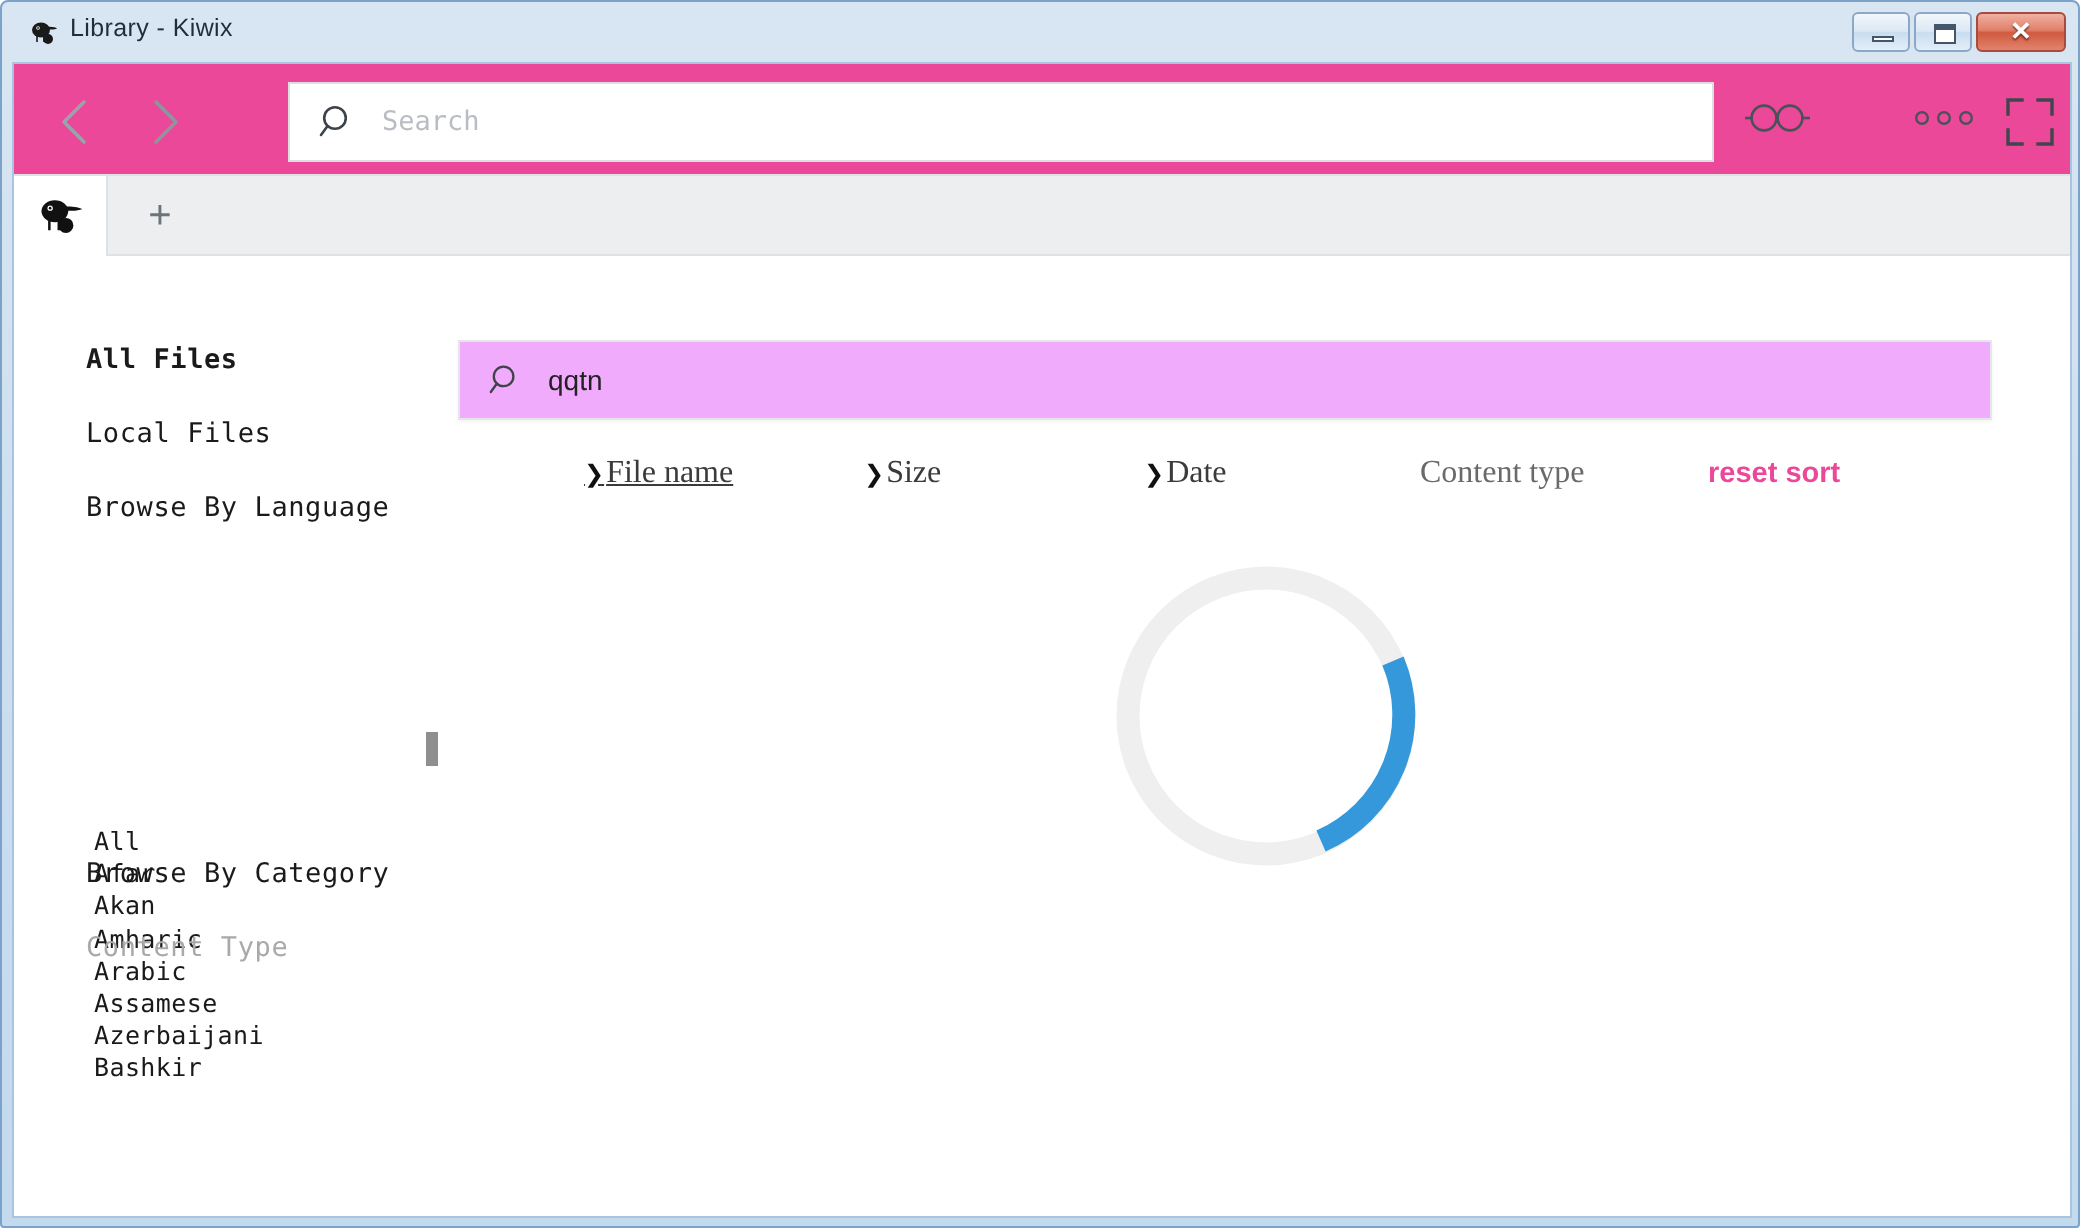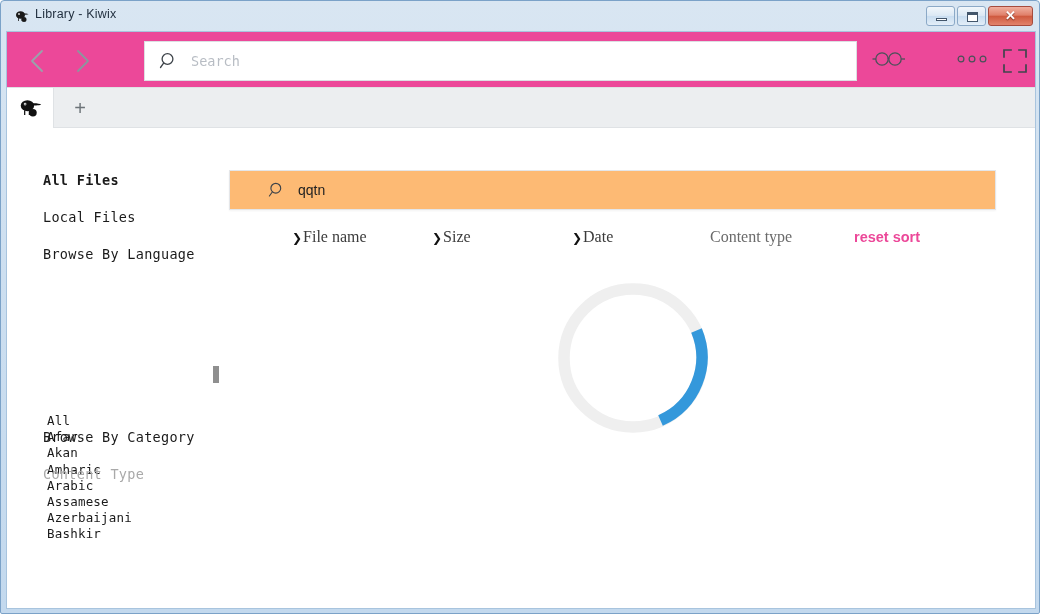--- a/index.html
+++ b/index.html
@@ -246,27 +246,26 @@
   .content {
     position: absolute;
     left: 210px; top: 0;
     width: 818px;
     height: 480px;
   }
   .lib-search {
     position: absolute;
     left: 12px; top: 42px;
     width: 767px; height: 40px;
-    background: #fdba74;
+    background: #f0abfc;
     border: 1px solid #e4e6e9;
     box-sizing: border-box;
     display: flex;
     align-items: center;
     box-shadow: 0 1px 2px rgba(0,0,0,0.05);
-    padding-left: 24px;
   }
   .lib-search .mag {
     margin-left: 14px;
     width: 18px; height: 18px;
     flex: 0 0 auto;
   }
   .lib-search .val {
     margin-left: 12px;
     font-family: "Liberation Sans", sans-serif;
     font-size: 14px;
@@ -443,21 +442,21 @@
           <span class="mag">
             <svg viewBox="0 0 18 18" width="18" height="18">
               <circle cx="7.8" cy="7.2" r="4.9" fill="none" stroke="#3d4349" stroke-width="1.15"></circle>
               <line x1="4.3" y1="11" x2="1.4" y2="15" stroke="#3d4349" stroke-width="1.15" stroke-linecap="round"></line>
             </svg>
           </span>
           <span class="val">qqtn</span>
         </div>
 
         <div class="sortbar">
-          <div class="sort-item" style="left:75px;">
+          <div class="sort-item" style="left:75px;text-decoration:underline;">
             <span class="chev">❯</span><span>File name</span>
           </div>
           <div class="sort-item" style="left:215px;">
             <span class="chev">❯</span><span>Size</span>
           </div>
           <div class="sort-item" style="left:355px;">
             <span class="chev">❯</span><span>Date</span>
           </div>
           <div class="sort-static" style="left:493px;">Content type</div>
           <div class="reset-sort" style="left:637px;">reset sort</div>

